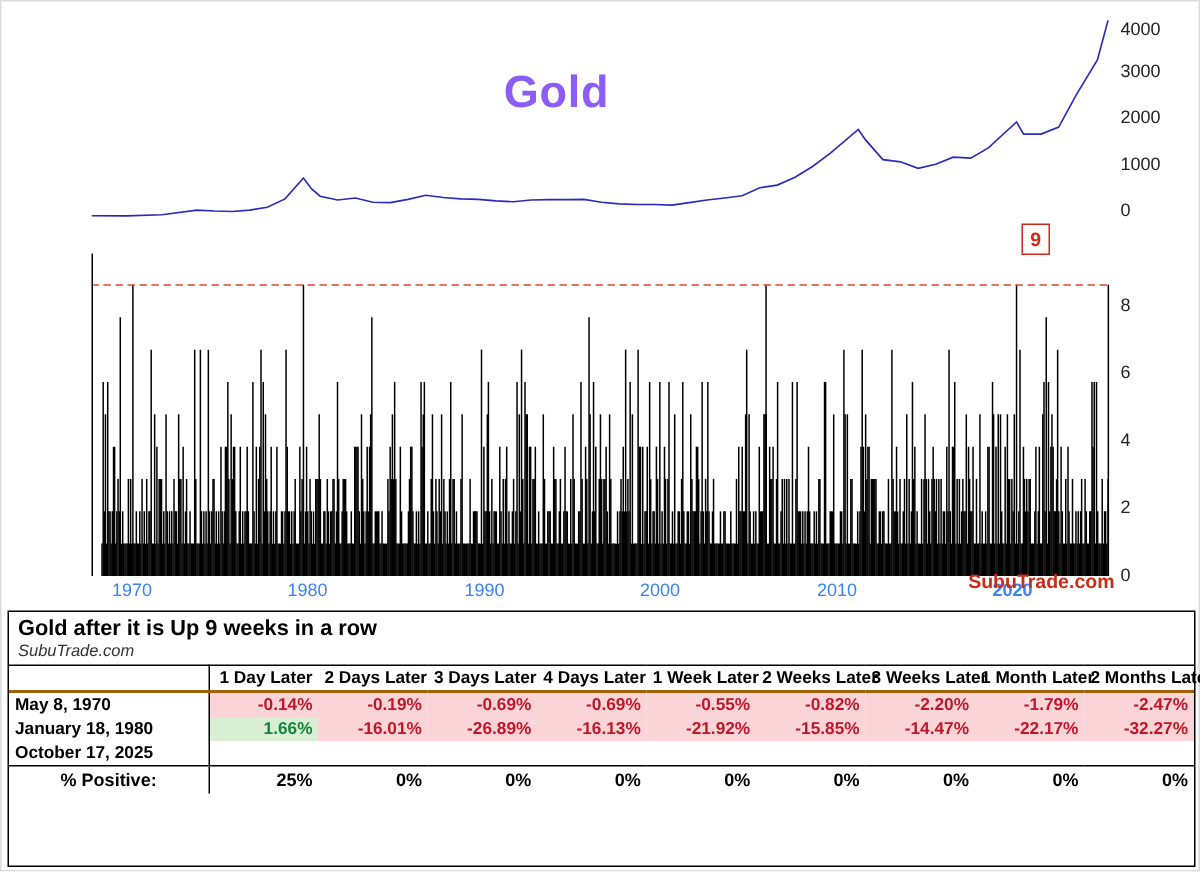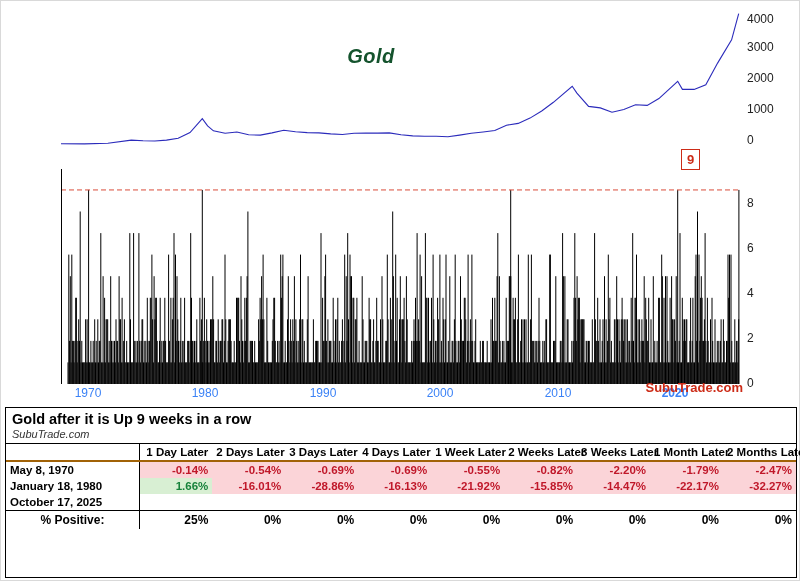--- a/index.html
+++ b/index.html
@@ -26,25 +26,24 @@
     position: relative;
     width: 800px;
     height: 405px;
   }
   #gold-title {
     position: absolute;
     left: 0;
     top: 44px;
     width: 740px;
     text-align: center;
-    font-size: 20px;
+    font-size: 30px;
     font-weight: bold;
-    color: #14532d;
+    color: #8b5cf6;
     letter-spacing: 0.5px;
-    font-style: italic;
   }
   .plot {
     position: absolute;
     left: 60px;
     box-sizing: border-box;
   }
   
   #price-panel {
     top: 8px;
     width: 680px;
@@ -1148,34 +1147,34 @@
             <th>2 Weeks Later</th>
             <th>3 Weeks Later</th>
             <th>1 Month Later</th>
             <th>2 Months Later</th>
           </tr>
       </thead>
       <tbody id="table-body">
           <tr>
             <td class="date">May 8, 1970</td>
             <td class="val">-0.14%</td>
-            <td class="val">-0.54%</td>
+            <td class="val">-0.19%</td>
             <td class="val">-0.69%</td>
             <td class="val">-0.69%</td>
             <td class="val">-0.55%</td>
             <td class="val">-0.82%</td>
             <td class="val">-2.20%</td>
             <td class="val">-1.79%</td>
             <td class="val">-2.47%</td>
           </tr>
           <tr>
             <td class="date">January 18, 1980</td>
             <td class="val pos">1.66%</td>
             <td class="val">-16.01%</td>
-            <td class="val">-28.86%</td>
+            <td class="val">-26.89%</td>
             <td class="val">-16.13%</td>
             <td class="val">-21.92%</td>
             <td class="val">-15.85%</td>
             <td class="val">-14.47%</td>
             <td class="val">-22.17%</td>
             <td class="val">-32.27%</td>
           </tr>
           <tr>
             <td class="date">October 17, 2025</td>
             <td></td>

